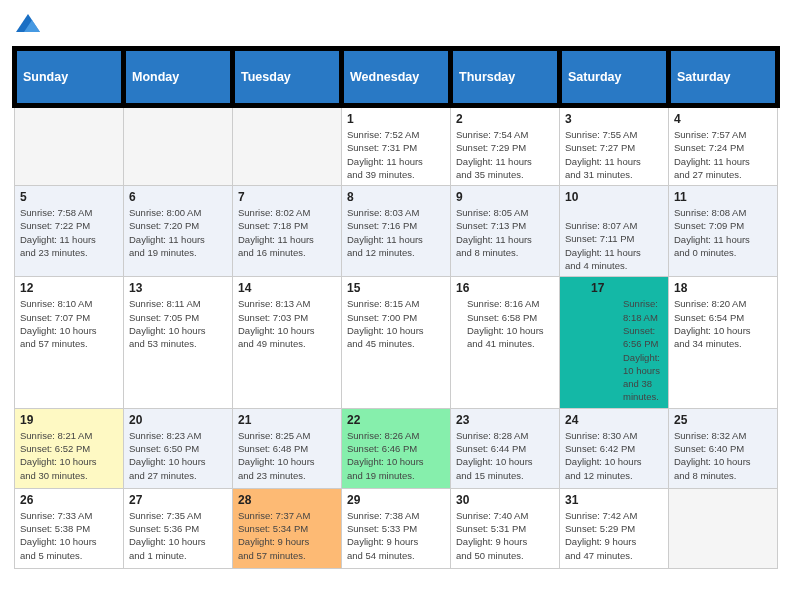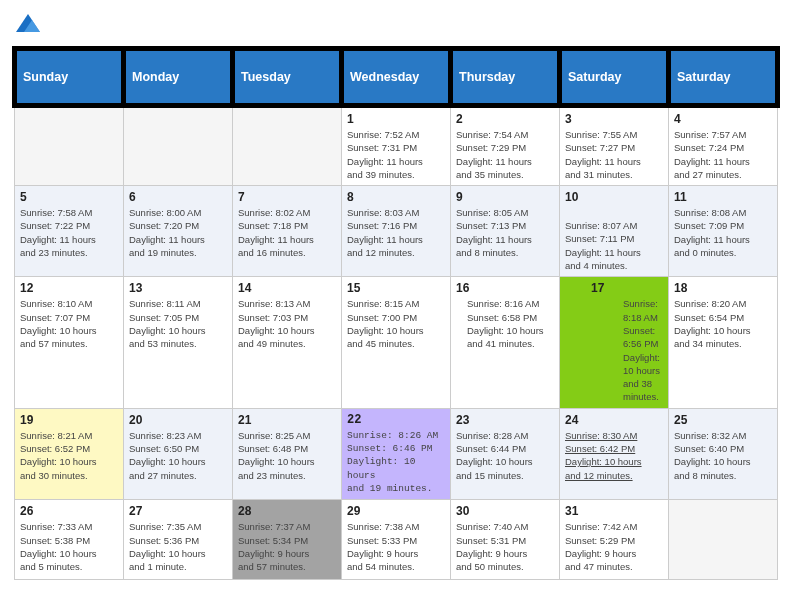--- a/index.html
+++ b/index.html
@@ -238,21 +238,21 @@
 Daylight: 10 hours
 and 45 minutes.</div>
           </td>
           <td style="background: rgb(255, 255, 255);">
             <span class="day-number">16</span>
             <div class="day-info" style="white-space: pre-line; margin-left: 11px;">Sunrise: 8:16 AM
 Sunset: 6:58 PM
 Daylight: 10 hours
 and 41 minutes.</div>
           </td>
-          <td style="background: #84cc16; padding-left: 31px;">
+          <td style="background: #14b8a6; padding-left: 31px;">
             <span class="day-number">17</span>
             <div class="day-info" style="white-space: pre-line; margin-left: 32px;">Sunrise: 8:18 AM
 Sunset: 6:56 PM
 Daylight: 10 hours
 and 38 minutes.</div>
           </td>
           <td style="background: rgb(255, 255, 255);">
             <span class="day-number">18</span>
             <div class="day-info" style="white-space: pre-line;">Sunrise: 8:20 AM
 Sunset: 6:54 PM
@@ -275,37 +275,37 @@
 Daylight: 10 hours
 and 27 minutes.</div>
           </td>
           <td style="background: rgb(238, 242, 249);">
             <span class="day-number">21</span>
             <div class="day-info" style="white-space: pre-line;">Sunrise: 8:25 AM
 Sunset: 6:48 PM
 Daylight: 10 hours
 and 23 minutes.</div>
           </td>
-          <td style="background: #c4b5fd; font-family: Liberation Mono, monospace;">
+          <td style="background: #86efac;">
             <span class="day-number">22</span>
             <div class="day-info" style="white-space: pre-line;">Sunrise: 8:26 AM
 Sunset: 6:46 PM
 Daylight: 10 hours
 and 19 minutes.</div>
           </td>
           <td style="background: rgb(238, 242, 249);">
             <span class="day-number">23</span>
             <div class="day-info" style="white-space: pre-line;">Sunrise: 8:28 AM
 Sunset: 6:44 PM
 Daylight: 10 hours
 and 15 minutes.</div>
           </td>
           <td style="background: rgb(238, 242, 249);">
             <span class="day-number">24</span>
-            <div class="day-info" style="white-space: pre-line; text-decoration: underline;">Sunrise: 8:30 AM
+            <div class="day-info" style="white-space: pre-line;">Sunrise: 8:30 AM
 Sunset: 6:42 PM
 Daylight: 10 hours
 and 12 minutes.</div>
           </td>
           <td style="background: rgb(238, 242, 249);">
             <span class="day-number">25</span>
             <div class="day-info" style="white-space: pre-line;">Sunrise: 8:32 AM
 Sunset: 6:40 PM
 Daylight: 10 hours
 and 8 minutes.</div>
@@ -319,21 +319,21 @@
 Daylight: 10 hours
 and 5 minutes.</div>
           </td>
           <td style="background: rgb(255, 255, 255);">
             <span class="day-number">27</span>
             <div class="day-info" style="white-space: pre-line;">Sunrise: 7:35 AM
 Sunset: 5:36 PM
 Daylight: 10 hours
 and 1 minute.</div>
           </td>
-          <td style="background: #a3a3a3;">
+          <td style="background: #fdba74;">
             <span class="day-number">28</span>
             <div class="day-info" style="white-space: pre-line;">Sunrise: 7:37 AM
 Sunset: 5:34 PM
 Daylight: 9 hours
 and 57 minutes.</div>
           </td>
           <td style="background: rgb(255, 255, 255);">
             <span class="day-number">29</span>
             <div class="day-info" style="white-space: pre-line;">Sunrise: 7:38 AM
 Sunset: 5:33 PM

